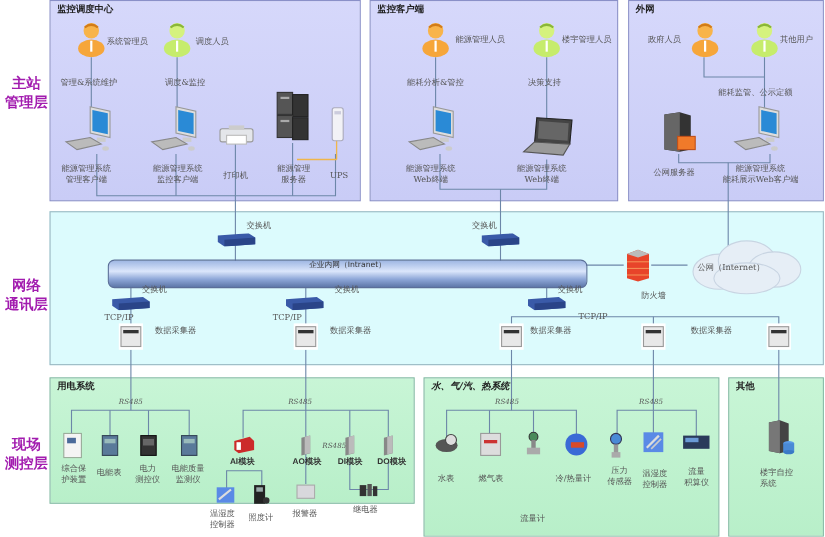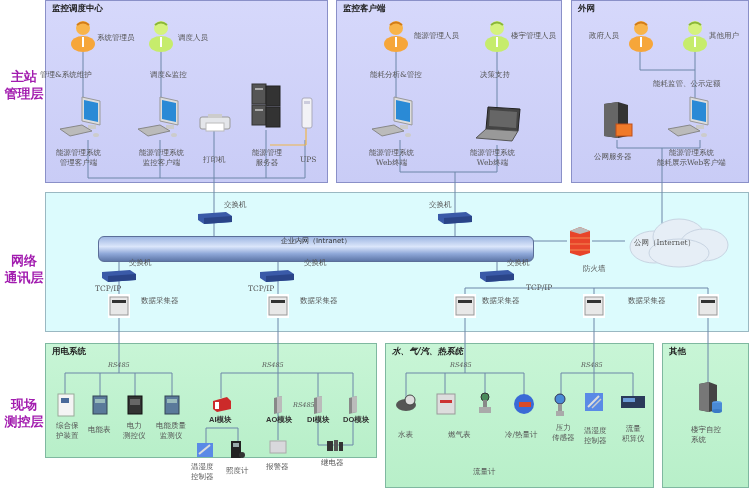--- a/index.html
+++ b/index.html
@@ -124,21 +124,21 @@
     <rect x="12" y="19" width="2" height="10" fill="#fff"></rect>
 </svg>
 <div class="lbl" style="left:97px;top:33px;">系统管理员</div>
 <svg class="icon" style="left:148px;top:18px;" width="26" height="34" viewBox="0 0 26 34">
   <ellipse cx="13" cy="26" rx="12" ry="8" fill="#c6ec6c"></ellipse>
     <circle cx="13" cy="10" r="7" fill="#d5f27e"></circle>
     <path d="M7,7 Q13,2 19,7" stroke="#8ab638" stroke-width="2" fill="none"></path>
     <rect x="12" y="19" width="2" height="10" fill="#fff"></rect>
 </svg>
 <div class="lbl" style="left:178px;top:33px;">调度人员</div>
-<div class="lbl" style="left:40px;top:70px;">管理&amp;系统维护</div>
+<div class="lbl" style="left:55px;top:70px;">管理&amp;系统维护</div>
 <div class="lbl" style="left:150px;top:70px;">调度&amp;监控</div>
 
 <svg class="icon" style="left:58px;top:95px;" width="45" height="45" viewBox="0 0 45 45">
   <path d="M24,2 L42,6 L42,30 L24,26 Z" fill="#ddd" stroke="#999"></path>
     <path d="M26,5 L40,8 L40,27 L26,24 Z" fill="#2a8ad6"></path>
     <rect x="30" y="30" width="8" height="4" fill="#ccc"></rect>
   <path d="M2,34 L24,30 L34,36 L12,41 Z" fill="#bbb" stroke="#888"></path>
     <ellipse cx="38" cy="40" rx="3" ry="2" fill="#ccc"></ellipse>
 </svg>
 <svg class="icon" style="left:136px;top:95px;" width="45" height="45" viewBox="0 0 45 45">
@@ -421,21 +421,21 @@
 <svg class="icon" style="left:584px;top:392px;" width="20" height="20" viewBox="0 0 20 20">
   <rect x="1" y="1" width="18" height="18" fill="#5a8ae6"></rect>
     <line x1="4" y1="15" x2="15" y2="4" stroke="#ddd" stroke-width="2"></line>
     <line x1="8" y1="16" x2="17" y2="7" stroke="#ccc" stroke-width="1.5"></line>
 </svg>
 <svg class="icon" style="left:620px;top:395px;" width="26" height="14" viewBox="0 0 26 14">
   <rect x="1" y="1" width="24" height="12" fill="#2a3a5a"></rect>
     <rect x="3" y="3" width="12" height="4" fill="#6a9ad6"></rect>
 </svg>
 <div class="lbl" style="left:398px;top:430px;">水表</div>
-<div class="lbl" style="left:448px;top:430px;">燃气表</div>
+<div class="lbl" style="left:435px;top:430px;">燃气表</div>
 <div class="lbl" style="left:473px;top:430px;margin-top:37px;">流量计</div>
 <div class="lbl" style="left:505px;top:430px;">冷/热量计</div>
 <div class="lbl" style="left:552px;top:423px;white-space:pre;">压力
 传感器</div>
 <div class="lbl" style="left:584px;top:426px;white-space:pre;">温湿度
 控制器</div>
 <div class="lbl" style="left:622px;top:424px;white-space:pre;">流量
 积算仪</div>
 
 <svg class="icon" style="left:695px;top:380px;" width="30" height="34" viewBox="0 0 30 34">

